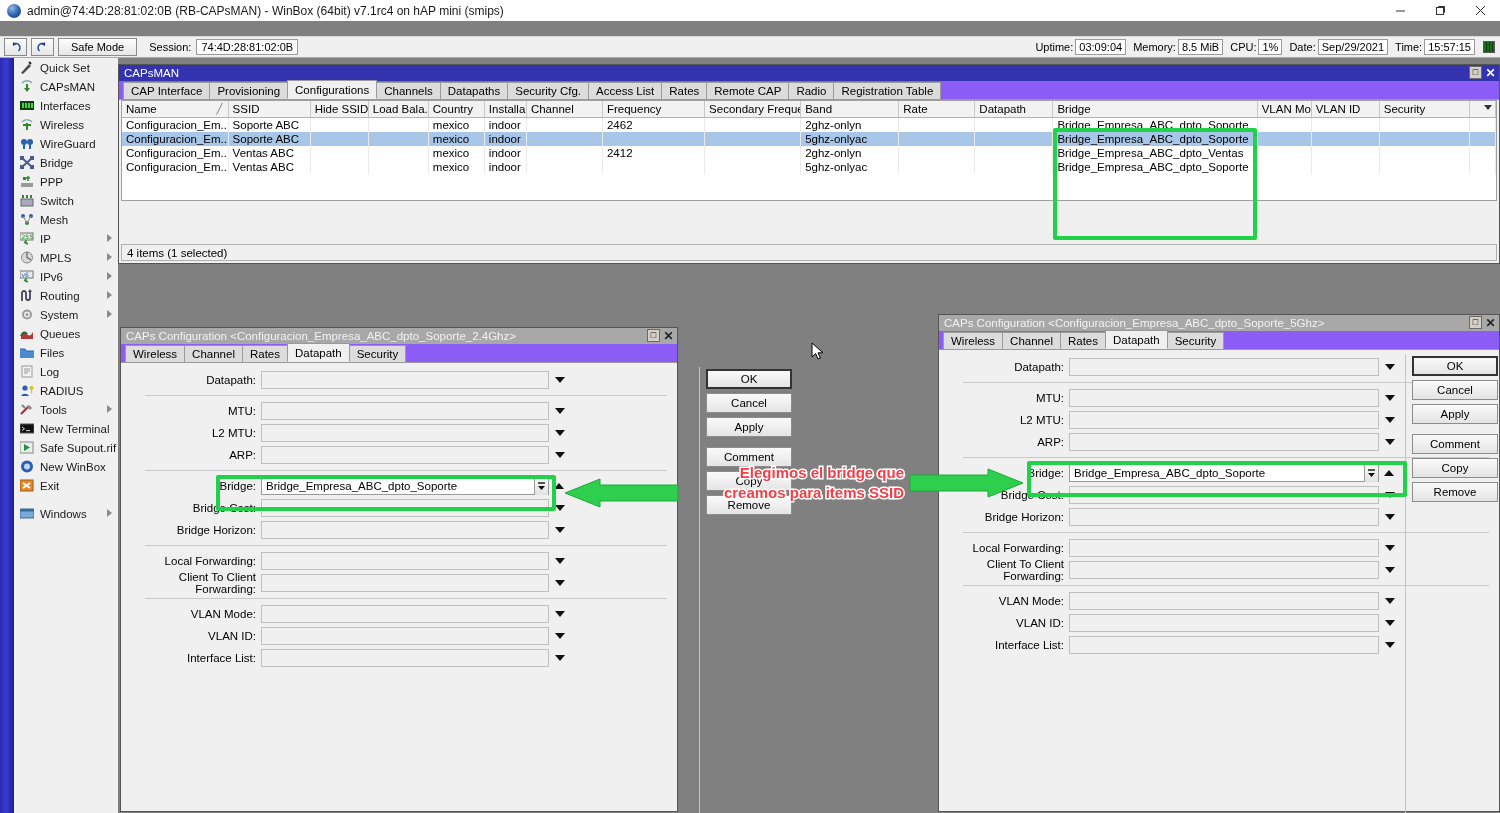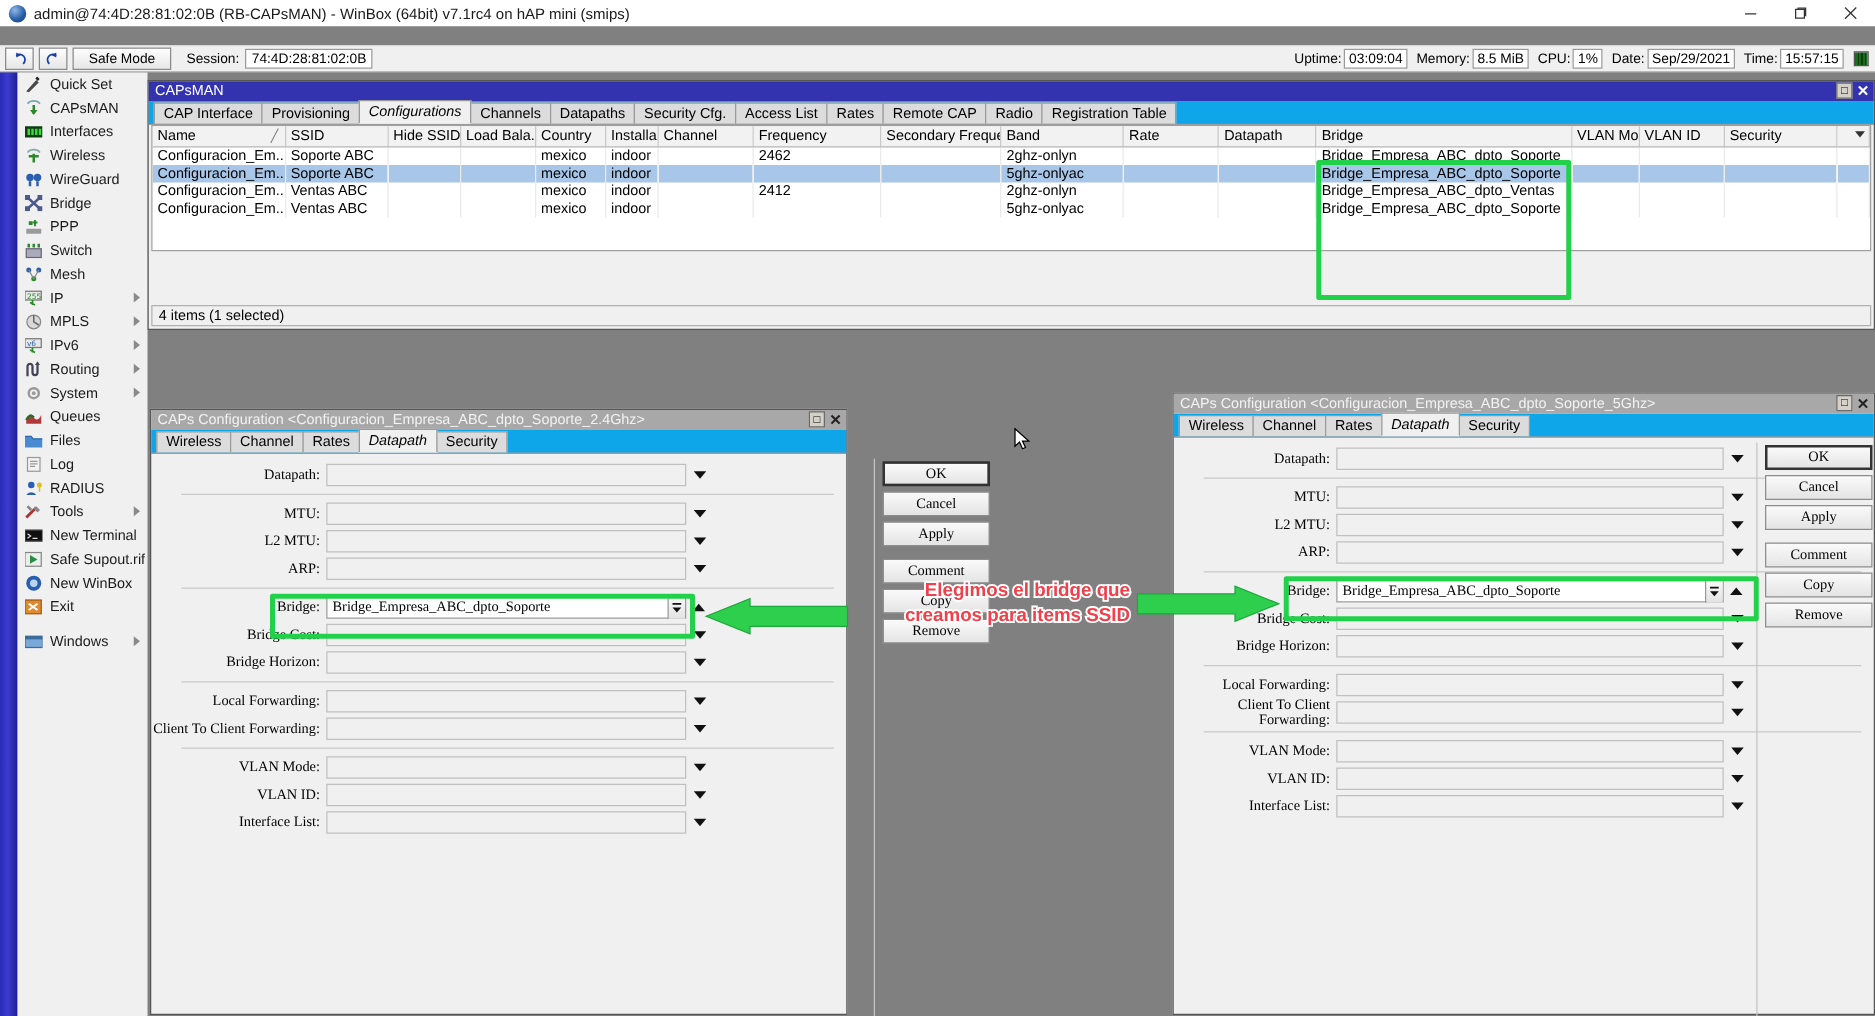--- a/index.html
+++ b/index.html
@@ -110,29 +110,29 @@
   .wc {
     width: 13px; height: 13px; background: #d4d0c8; border: 1px solid #6a6a6a;
     display: flex; align-items: center; justify-content: center;
     font-size: 9px; color: #000; line-height: 1;
   }
   .wc.plain { background: transparent; border: none; color: #000; font-size: 12px; font-weight: bold;}
   .wc.plain-dark { background: transparent; border: none; color: #222; font-size: 12px; font-weight: bold;}
 
   
   .tabs { display: flex; align-items: flex-end; height: 19px; padding-left: 4px;
-          background: #0ea5e9; border-bottom: 1px solid #9a9a9a; }
+          background: #8b5cf6; border-bottom: 1px solid #9a9a9a; }
   .tab {
     height: 17px; padding: 0 7px; font-size: 11.5px; color: #000;
     background: #dcdcdc; border: 1px solid #9a9a9a; border-bottom: none;
     display: flex; align-items: center; margin-right: -1px;
   }
   .tab.active {
     background: #f0f0f0; height: 19px; border-bottom: 1px solid #f0f0f0;
-    position: relative; z-index: 2; font-style: italic;
+    position: relative; z-index: 2;
   }
 
   
   #capsman { left: 118px; top: 64px; width: 1382px; height: 200px; }
   .cm-toolbar { height: 24px; display: flex; align-items: center; padding-left: 5px; gap: 4px; position: relative;}
   .cm-tbtn {
     width: 20px; height: 19px; border: 1px solid #9a9a9a; background: linear-gradient(#fbfbfb,#e8e8e8);
     display: flex; align-items: center; justify-content: center;
   }
   .find-box {
@@ -158,21 +158,21 @@
     border: 1px solid #b0b0b0; background: #f0f0f0; font-size: 11.5px;
     display: flex; align-items: center; padding-left: 5px; color:#000;
   }
   .sort-caret { float: right; margin-right: 4px; color:#777; font-size:10px; }
   .hdr-caret {
     position:absolute; right:4px; top:4px; width:0;height:0;
     border-top:5px solid #333; border-left:4px solid transparent; border-right:4px solid transparent;
   }
 
   
-  .dlg-body { position: relative; padding: 6px 0 0 0; font-family: Liberation Serif, serif; }
+  .dlg-body { position: relative; padding: 6px 0 0 0; }
   .row { display: flex; align-items: center; height: 22px; }
   .row .lab {
     font-size: 11.5px; color: #000; text-align: right; padding-right: 5px;
   }
   .fld {
     height: 18px; background: #fff; border: 1px solid #9a9a9a;
     display: flex; align-items: center; padding-left: 4px;
     font-size: 11.5px; color: #000;
   }
   .fld.gray { background: #f0f0f0; border-color: #c0c0c0; }

